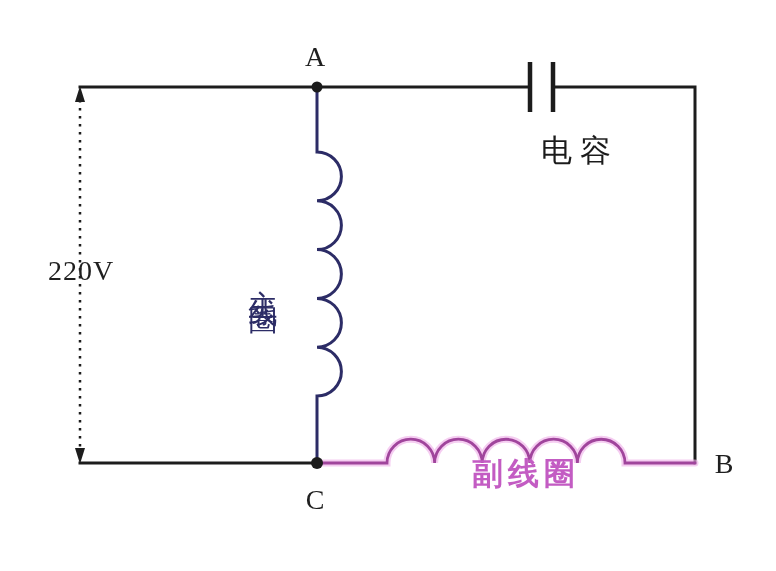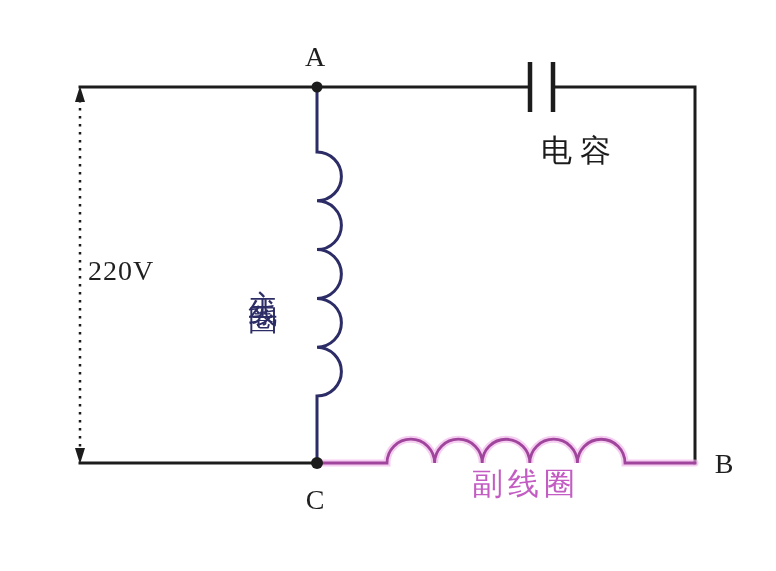--- a/index.html
+++ b/index.html
@@ -28,21 +28,20 @@
     user-select: none;
   }
   .node-lbl {
     font-size: 28px;
     color: #1f1f1f;
   }
   .voltage-lbl {
     font-size: 28px;
     color: #1f1f1f;
     letter-spacing: 1px;
-    margin-left: 40px;
   }
   .cap-lbl {
     font-size: 31px;
     color: #1b1b1b;
     letter-spacing: 8px;
     font-weight: 500;
   }
   .main-coil-lbl {
     font-size: 29px;
     color: #2c2c66;
@@ -107,15 +106,15 @@
   <div class="lbl node-lbl" style="left:724px; top:464px;">B</div>
 
   <div class="lbl node-lbl" style="left:315px; top:500px;">C</div>
 
   <div class="lbl voltage-lbl" style="left:81px; top:271px;">220V</div>
 
   <div class="lbl cap-lbl" style="left:580px; top:150px;">电容</div>
 
   <div class="lbl main-coil-lbl" style="left:263px; top:280px;">主线圈</div>
 
-  <div class="lbl sec-coil-lbl" style="left:526px; top:483px;">副线圈</div>
+  <div class="lbl sec-coil-lbl" style="left:526px; top:473px;font-weight:bold;">副线圈</div>
 
 </div>
 
 </body></html>

